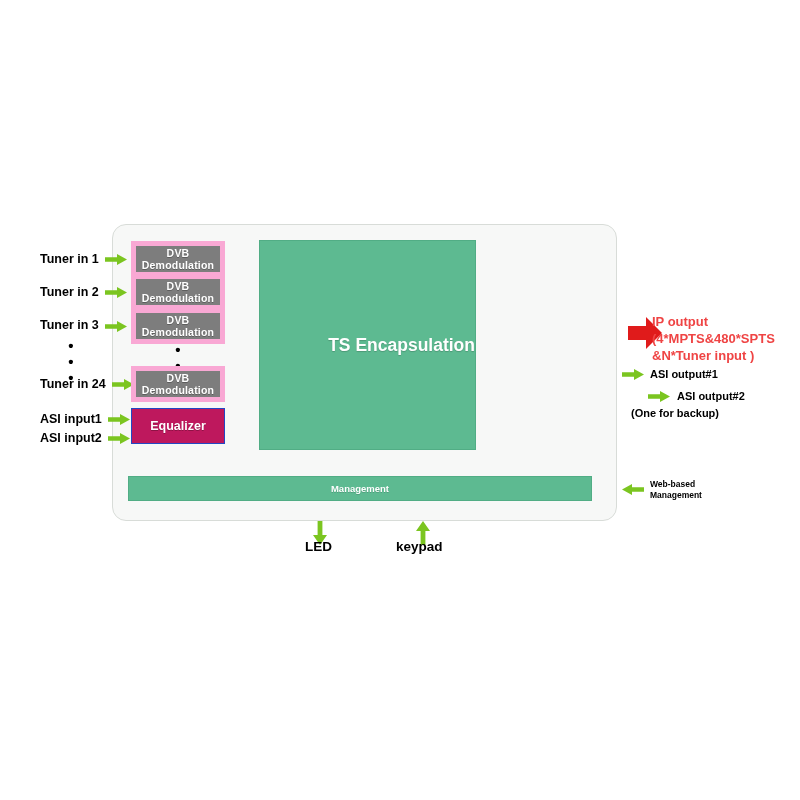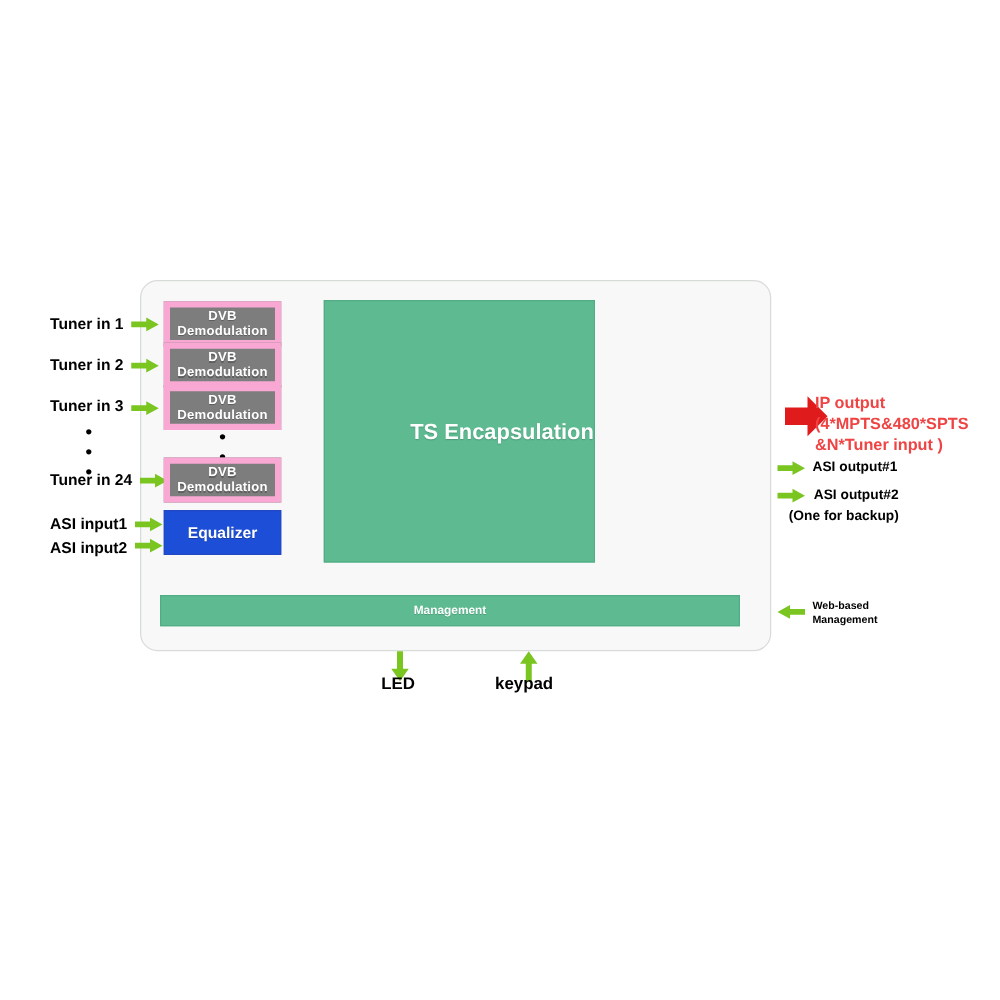--- a/index.html
+++ b/index.html
@@ -33,21 +33,21 @@
   .dvb{
     background:#7d7d7d;
     border:5px solid #f9a8d4;
     font-size:10.5px;
     font-weight:bold;
     line-height:12px;
     letter-spacing:.2px;
     text-shadow:0 1px 0 rgba(0,0,0,.25);
   }
   .equalizer{
-    background:#1d4ed8;
+    background:#be185d;
     border:1px solid #2248c4;
     font-size:12.5px;
     font-weight:bold;
     text-shadow:0 1px 0 rgba(0,0,0,.25);
   }
   .tsenc{
     background:#5dba91;
     border:1px solid #51ad85;
     font-size:17.5px;
     font-weight:bold;
@@ -186,21 +186,21 @@
     </svg>
   </div>
 
   <div class="abs" style="left:40px;top:412px;display:flex;align-items:center;gap:6px;">
     <span class="lbl">ASI input1</span>
     <svg class="garrow" viewBox="0 0 22 11">
       <path d="M0,3.2 L12,3.2 L12,0 L22,5.5 L12,11 L12,7.8 L0,7.8 Z" fill="#7bc520"></path>
     </svg>
   </div>
 
-  <div class="abs" style="left:40px;top:431px;display:flex;align-items:flex-start;gap:6px;">
+  <div class="abs" style="left:40px;top:431px;display:flex;align-items:center;gap:6px;">
     <span class="lbl">ASI input2</span>
     <svg class="garrow" viewBox="0 0 22 11">
       <path d="M0,3.2 L12,3.2 L12,0 L22,5.5 L12,11 L12,7.8 L0,7.8 Z" fill="#7bc520"></path>
     </svg>
   </div>
 
   <div class="abs blk dvb" style="left:131px;top:241px;width:94px;height:36px;flex-direction:column;">
     <span>DVB</span>
     <span>Demodulation</span>
   </div>
@@ -248,21 +248,21 @@
     <div>&amp;N*Tuner input )</div>
   </div>
 
   <div class="abs" style="left:622px;top:367px;display:flex;align-items:center;gap:6px;">
     <svg class="garrow" viewBox="0 0 22 11">
       <path d="M0,3.2 L12,3.2 L12,0 L22,5.5 L12,11 L12,7.8 L0,7.8 Z" fill="#7bc520"></path>
     </svg>
     <span class="lbl-sm">ASI output#1</span>
   </div>
 
-  <div class="abs" style="left:622px;top:389px;display:flex;align-items:center;gap:7px;">
+  <div class="abs" style="left:648px;top:389px;display:flex;align-items:center;gap:7px;">
     <svg class="garrow" viewBox="0 0 22 11">
       <path d="M0,3.2 L12,3.2 L12,0 L22,5.5 L12,11 L12,7.8 L0,7.8 Z" fill="#7bc520"></path>
     </svg>
     <span class="lbl-sm">ASI output#2</span>
   </div>
 
   <div class="abs lbl-sm" style="left:631px;top:406px;">(One for backup)</div>
 
   <div class="abs" style="left:622px;top:479px;display:flex;align-items:flex-start;gap:6px;">
     <svg class="garrow" viewBox="0 0 22 11" style="margin-top:5px;">

